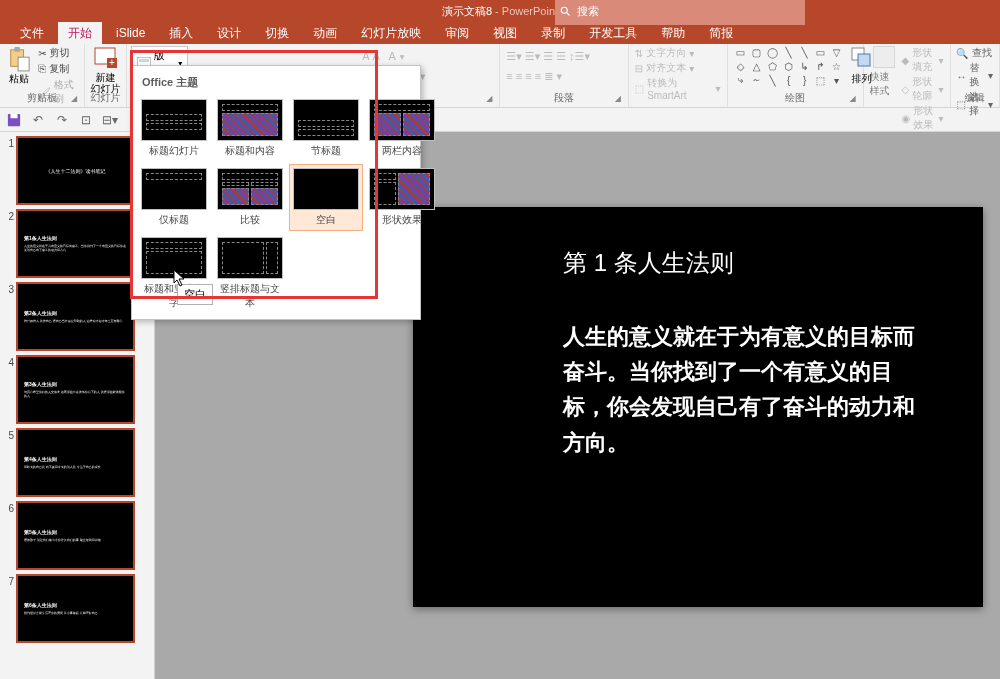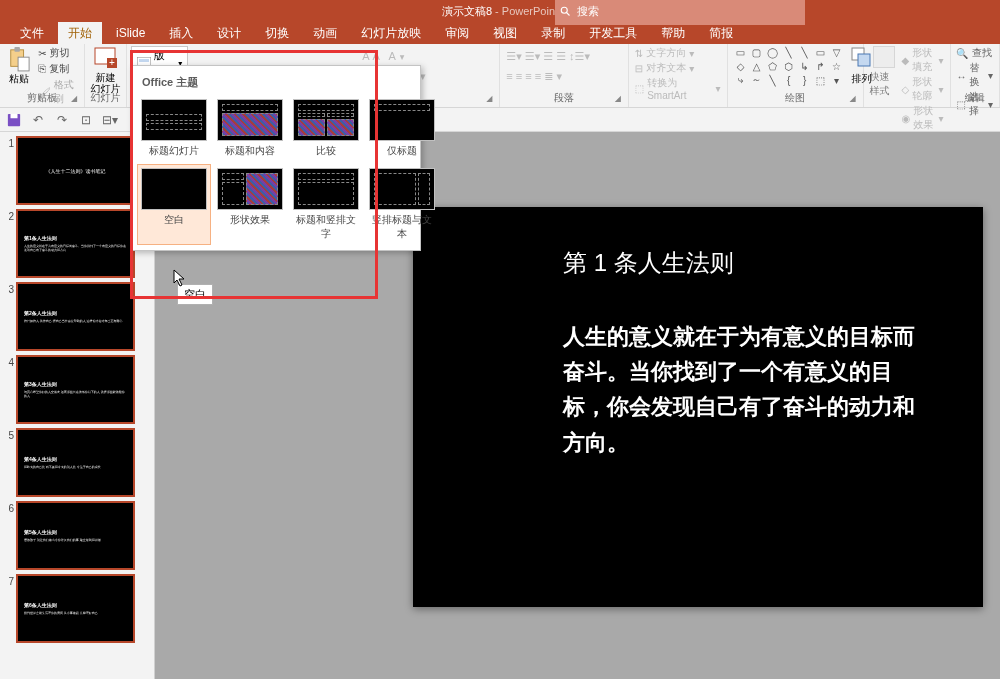--- a/index.html
+++ b/index.html
@@ -8,21 +8,21 @@
 .titlebar { height: 22px; background: #b7472a; color: #fff; display: flex; align-items: center; position: relative; }
 .titlebar-center { position: absolute; left: 50%; transform: translateX(-50%); font-size: 11px; }
 .titlebar-doc { color: #fff; margin-top: 35px; }
 .titlebar-app { color: #e8c8bf; }
 .search-box { position: absolute; left: 555px; width: 250px; height: 27px; background: #d98a78; display: flex; align-items: center; padding: 0 4px; }
 .search-box svg { width: 12px; height: 12px; }
 .search-box span { margin-left: 6px; font-size: 11px; color: #fff; }
 
 .ribbon-tabs { height: 22px; background: #b7472a; display: flex; align-items: center; padding-left: 10px; gap: 4px; }
 .ribbon-tab { color: #fff; font-size: 12px; padding: 3px 10px; cursor: pointer; }
-.ribbon-tab.active { background: #f3f3f3; color: #a16207; }
+.ribbon-tab.active { background: #f3f3f3; color: #be185d; }
 
 .ribbon { height: 64px; background: #f3f3f3; border-bottom: 1px solid #d6d6d6; display: flex; position: relative; }
 .ribbon-group { border-right: 1px solid #e0e0e0; padding: 2px 6px; display: flex; flex-direction: column; position: relative; }
 .ribbon-group-label { position: absolute; bottom: 2px; left: 0; right: 0; text-align: center; font-size: 10px; color: #666; }
 .ribbon-group-launcher { position: absolute; bottom: 3px; right: 3px; width: 10px; height: 10px; font-size: 8px; color: #888; }
 
 .clipboard-group { width: 86px; }
 .paste-btn { display: flex; flex-direction: column; align-items: center; width: 30px; height: 48px; }
 .paste-icon { width: 22px; height: 26px; }
 .clipboard-items { display: flex; flex-direction: column; gap: 2px; margin-left: 2px; font-size: 10px; }
@@ -362,37 +362,55 @@
       </div>
     <div class="layout-option">
         <div class="layout-thumb">
           <div class="lt-box sm"></div>
           <div class="lt-box lt-content"></div>
         </div>
         <div class="layout-label">标题和内容</div>
       </div>
     <div class="layout-option">
         <div class="layout-thumb">
+          <div style="flex:1"></div>
+          <div class="lt-box sm"></div>
+          <div class="lt-box sm"></div>
+        </div>
+        <div class="layout-label">节标题</div>
+      </div>
+    <div class="layout-option">
+        <div class="layout-thumb">
+          <div class="lt-box sm"></div>
+          <div class="lt-row">
+            <div class="lt-box lt-content"></div>
+            <div class="lt-box lt-content"></div>
+          </div>
+        </div>
+        <div class="layout-label">两栏内容</div>
+      </div>
+    <div class="layout-option">
+        <div class="layout-thumb">
+          <div class="lt-box sm"></div>
+        </div>
+        <div class="layout-label">仅标题</div>
+      </div>
+    <div class="layout-option">
+        <div class="layout-thumb">
           <div class="lt-box sm"></div>
           <div class="lt-row" style="flex:0 0 4px;">
             <div class="lt-box"></div>
             <div class="lt-box"></div>
           </div>
           <div class="lt-row">
             <div class="lt-box lt-content"></div>
             <div class="lt-box lt-content"></div>
           </div>
         </div>
         <div class="layout-label">比较</div>
-      </div>
-    <div class="layout-option">
-        <div class="layout-thumb">
-          <div class="lt-box sm"></div>
-        </div>
-        <div class="layout-label">仅标题</div>
       </div>
     <div class="layout-option hovered">
         <div class="layout-thumb"></div>
         <div class="layout-label">空白</div>
       </div>
     <div class="layout-option">
         <div class="layout-thumb">
           <div class="lt-row">
             <div style="flex:0 0 22px;display:flex;flex-direction:column;gap:2px;">
               <div class="lt-box sm"></div>

